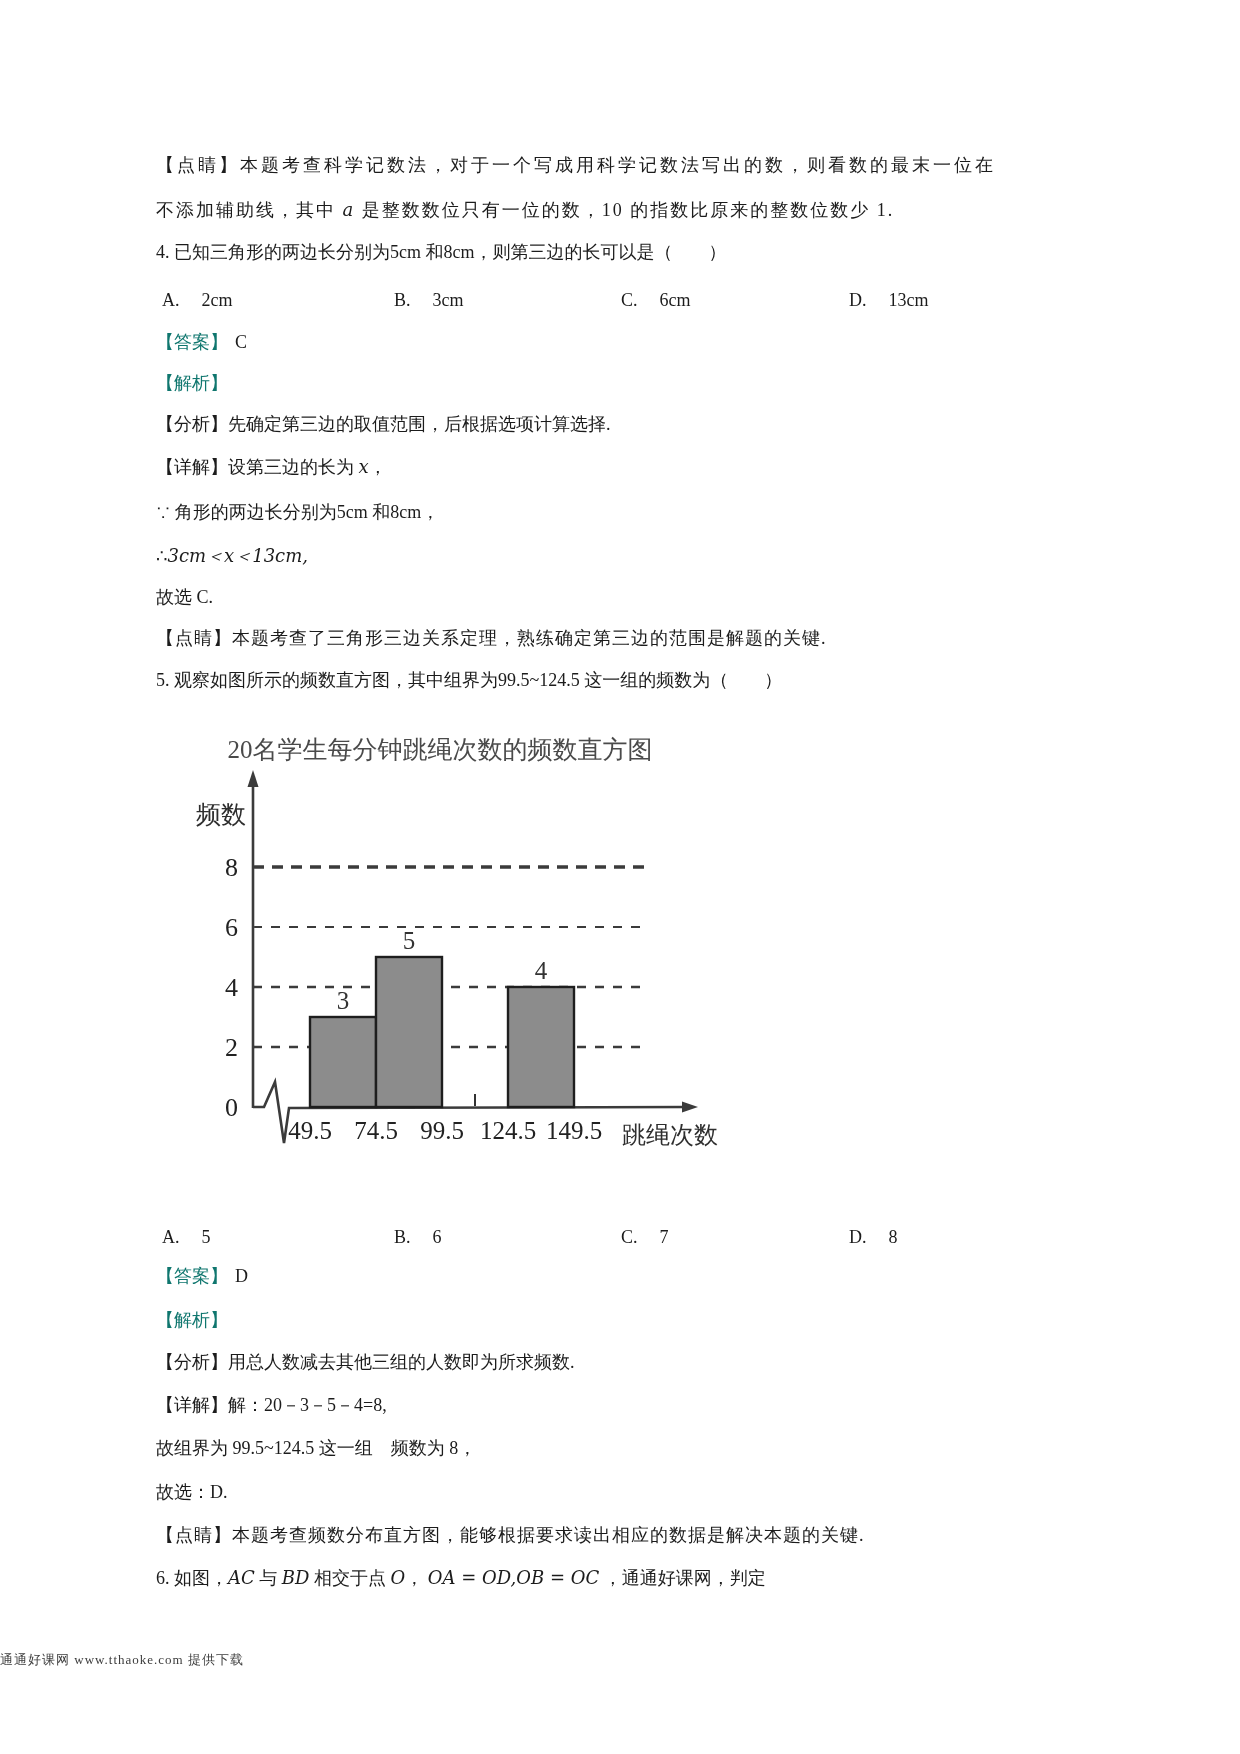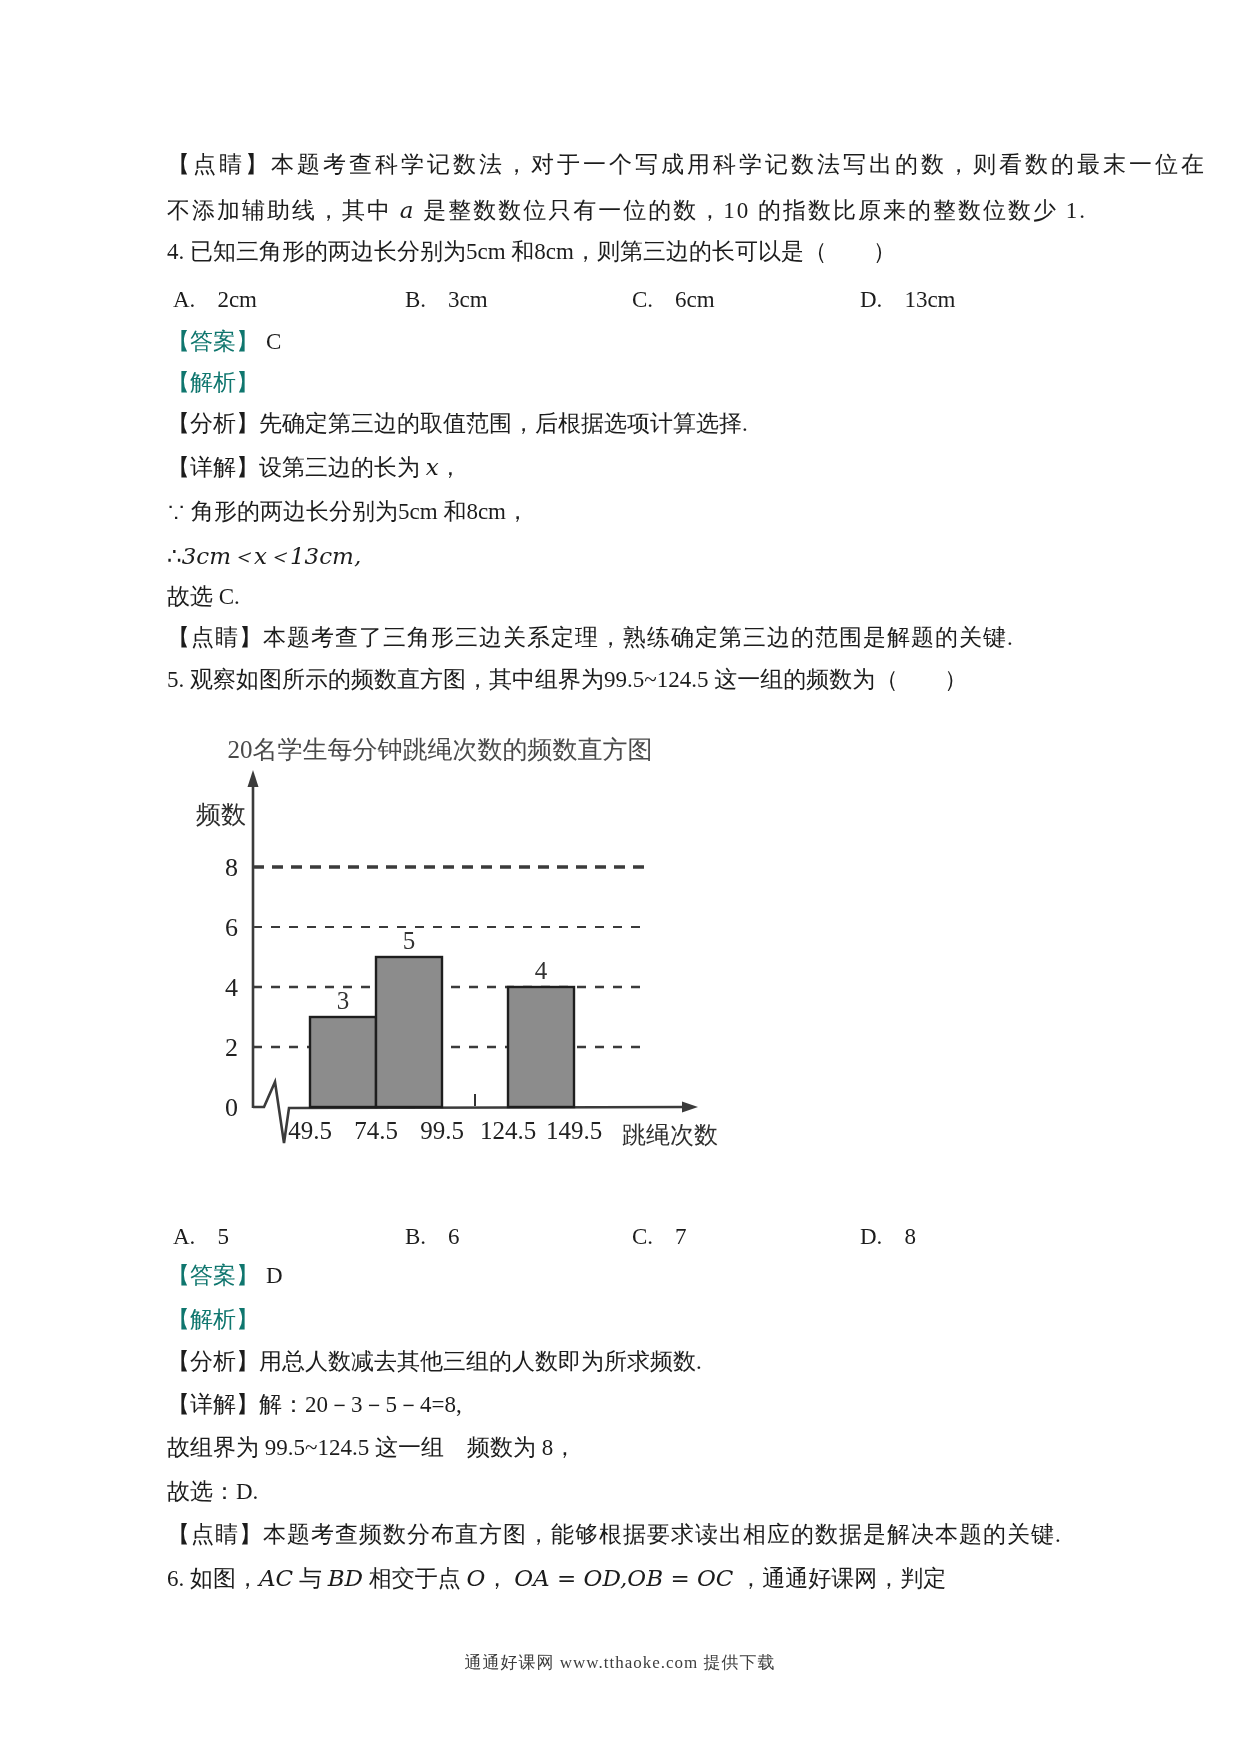--- a/index.html
+++ b/index.html
@@ -1,33 +1,33 @@
 <!DOCTYPE html>
 <html><head>
 <meta charset="utf-8">
 <style>
   html,body{margin:0;padding:0;}
   body{
     width:1240px;height:1754px;position:relative;background:#ffffff;
     font-family:"Liberation Serif", serif;color:#1c1c1c;overflow:hidden;
   }
-  .line{position:absolute;left:167px;font-size:23px;line-height:30px;white-space:nowrap;}
+  .line{position:absolute;left:156px;font-size:18px;line-height:30px;white-space:nowrap;}
   .ls3{letter-spacing:3px;}
   .ls2{letter-spacing:2px;}
   .ls1{letter-spacing:1px;}
   .blue{color:#0f766e;}
   .math{font-family:"DejaVu Serif", serif;font-style:italic;}
   .ansval{margin-left:7px;}
   .opts{width:940px;height:30px;}
   .opt{position:absolute;top:0;white-space:nowrap;}
   .optval{margin-left:22px;}
   #chart-svg{position:absolute;left:160px;top:715px;}
   #chart-svg text{font-family:"Liberation Serif", serif;}
-  .footer{position:absolute;top:1651px;left:0;width:1240px;text-align:center;
-    font-size:17px;color:#3d3d3d;letter-spacing:1px;}
+  .footer{position:absolute;top:1651px;left:0;width:1240px;
+    font-size:13px;color:#3d3d3d;letter-spacing:1px;}
 </style>
 </head>
 <body>
 
 <div class="line ls3" style="top:150px">【点睛】本题考查科学记数法，对于一个写成用科学记数法写出的数，则看数的最末一位在</div>
 <div class="line ls2" style="top:195px"><span>不添加辅助线，其中 </span><span class="math">a</span><span> 是整数数位只有一位的数，10 的指数比原来的整数位数少 1.</span></div>
 
 <div class="line" style="top:237px">4. 已知三角形的两边长分别为5cm 和8cm，则第三边的长可以是（　　）</div>
 
 <div class="line opts" style="top:285px">

